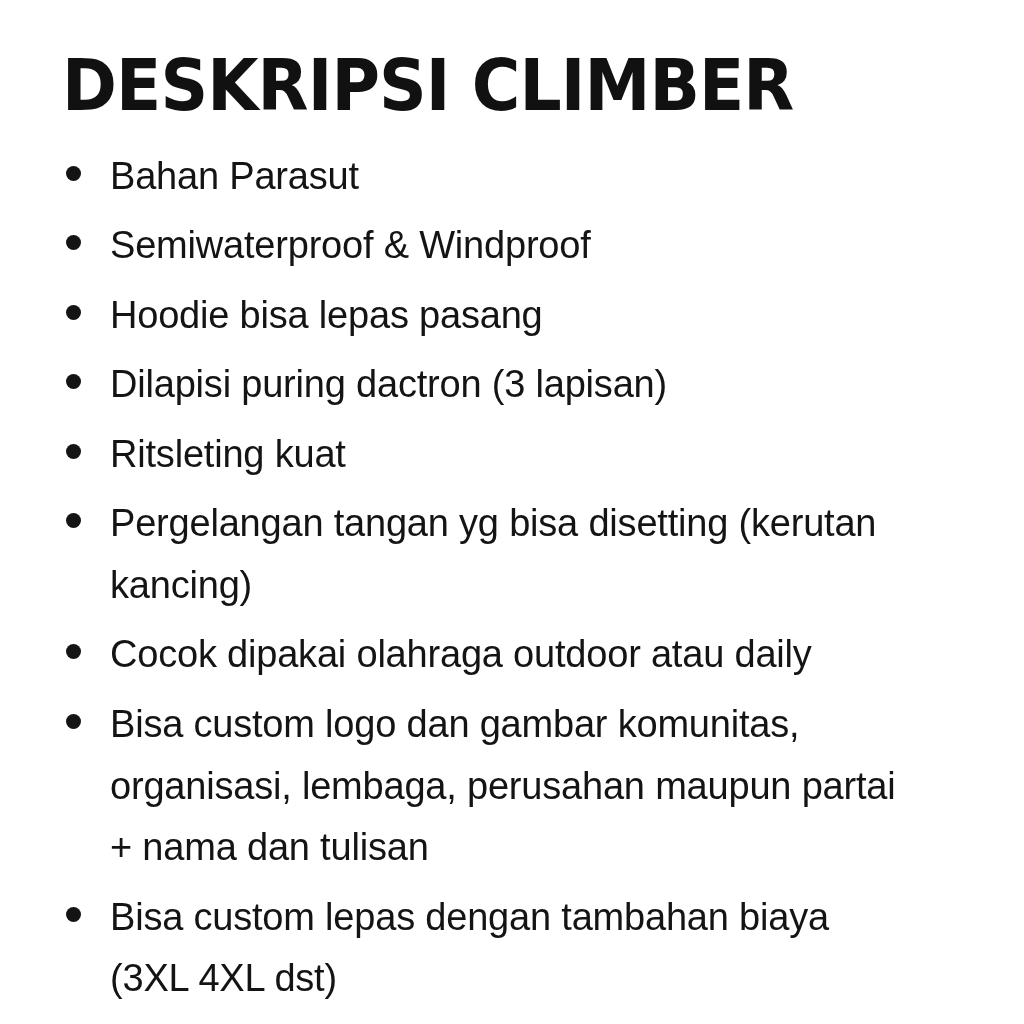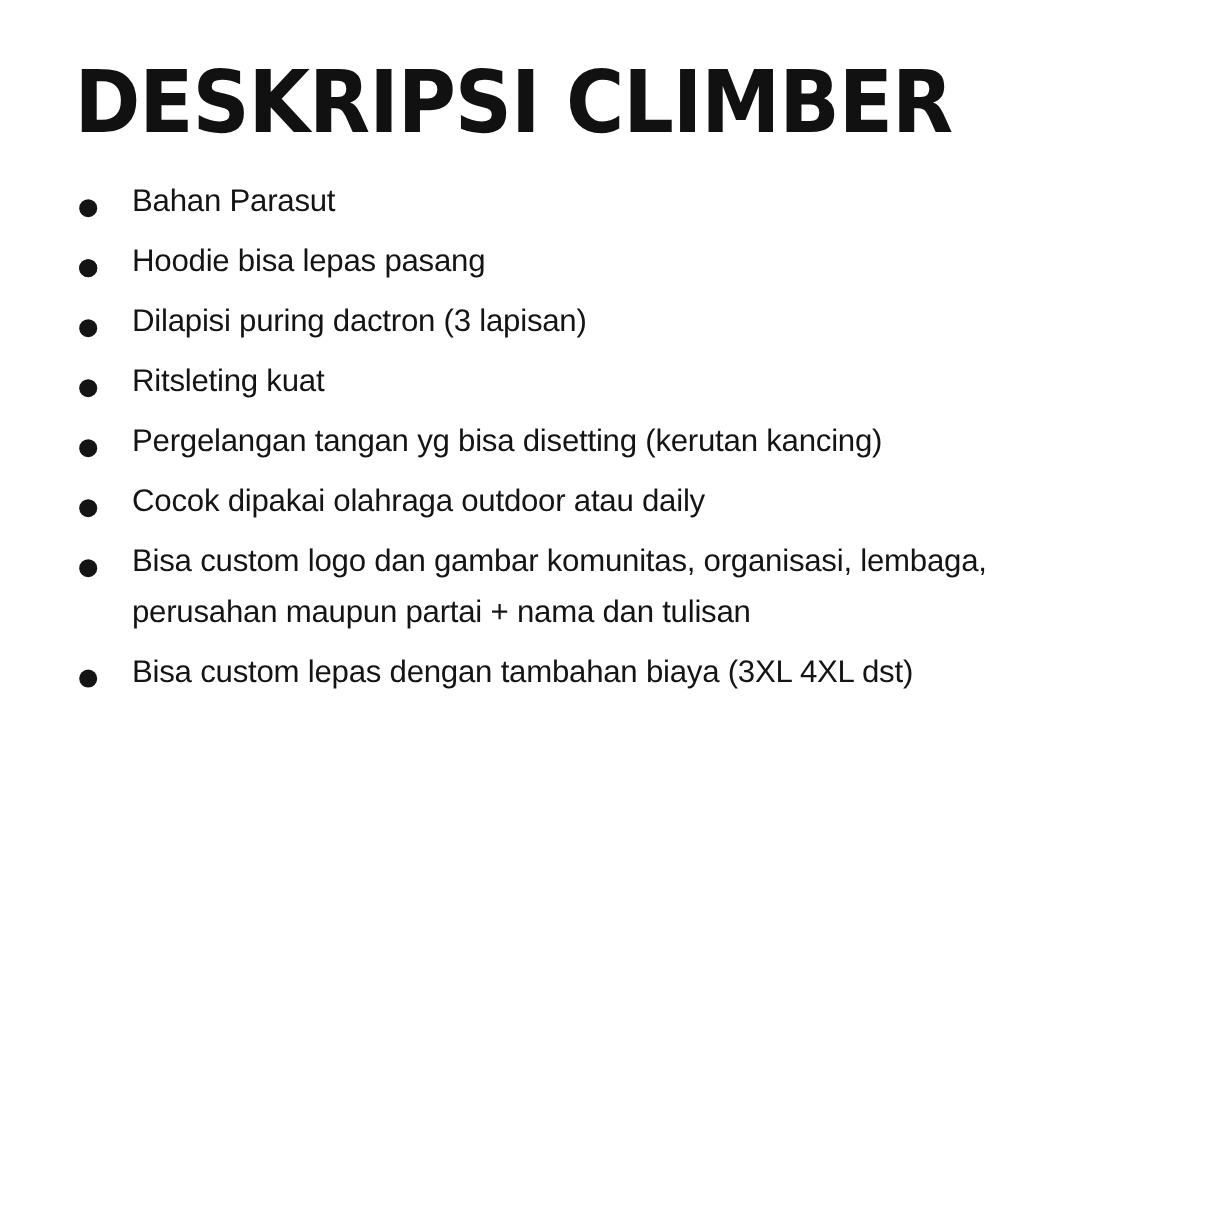--- a/index.html
+++ b/index.html
@@ -35,21 +35,21 @@
   }
   ul.desc-list {
     list-style: none;
     margin: 0;
     padding: 0;
   }
   ul.desc-list li {
     position: relative;
     padding-left: 52px;
     margin-bottom: 8px;
-    font-size: 26px;
+    font-size: 38px;
     line-height: 1.62;
     font-weight: 500;
     color: #141414;
     letter-spacing: -0.2px;
     max-width: 955px;
   }
   ul.desc-list li .bullet {
     position: absolute;
     left: 8px;
     top: 20px;
@@ -64,20 +64,21 @@
 
 <div class="page">
   <h1 class="title">DESKRIPSI CLIMBER</h1>
   <ul class="desc-list">
     <li>
       <span class="bullet"></span>
       <span>Bahan Parasut</span>
     </li>
     <li>
       <span class="bullet"></span>
+      <span>Semiwaterproof &amp; Windproof</span>
     </li>
     <li>
       <span class="bullet"></span>
       <span>Hoodie bisa lepas pasang</span>
     </li>
     <li>
       <span class="bullet"></span>
       <span>Dilapisi puring dactron (3 lapisan)</span>
     </li>
     <li>

